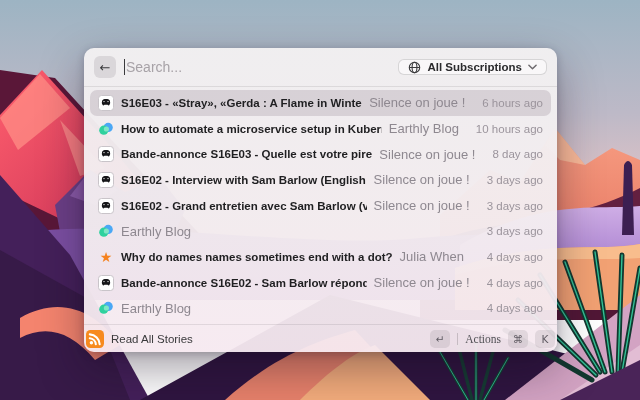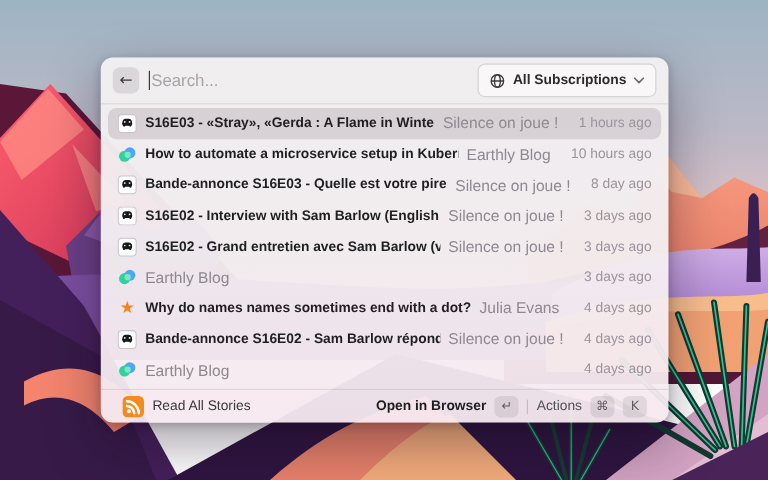--- a/index.html
+++ b/index.html
@@ -18,21 +18,21 @@
     display:flex; flex-direction:column;
   }
 
   
   .hdr { height:38px; flex:0 0 38px; display:flex; align-items:center; padding:0 10px; gap:8px; }
   .back-btn { width:22px; height:22px; border-radius:6px; background:rgba(120,110,120,0.18);
     display:flex; align-items:center; justify-content:center; font-size:13px; color:#3a3a3c; cursor:pointer; }
   .search-wrap { display:flex; align-items:center; flex:1; min-width:0; }
   .caret { width:1px; height:16px; background:#3a3a3c; margin-right:1px; }
   .search-ph { font-size:14px; color:#a7a2a7; }
-  .dropdown { height:28px; display:flex; align-items:center; gap:6px; padding:0 9px;
+  .dropdown { height:16px; display:flex; align-items:center; gap:6px; padding:0 9px;
     border:1px solid rgba(0,0,0,0.14); border-radius:6px; background:rgba(252,251,252,0.7);
     cursor:pointer; }
   .dropdown .lbl { font-size:11.5px; font-weight:600; color:#2b2b2d; }
   .chev { color:#6e6a6e; display:flex; }
   .divider { height:1px; background:rgba(0,0,0,0.085); flex:0 0 1px; }
 
   
   .list { flex:1; display:flex; flex-direction:column; padding:3px 6px; min-height:0; }
   .row { flex:1; display:flex; align-items:center; gap:7px; padding:0 8px; border-radius:7px; cursor:pointer; min-width:0; }
   .row.selected { background:rgba(150,138,150,0.28); }
@@ -40,25 +40,25 @@
   .icon-slot > * { display:none; }
   .icon-slot[data-kind="silence-on-joue-icon"] [data-icon="silence-on-joue-icon"],
   .icon-slot[data-kind="earthly-icon"] [data-icon="earthly-icon"],
   .icon-slot[data-kind="star-icon"] [data-icon="star-icon"] { display:block; }
   .star-glyph { font-size:14px; line-height:16px; color:#F5821F; }
   .row .title { font-size:11.5px; font-weight:600; color:#1f1f21; white-space:nowrap; overflow:hidden; text-overflow:clip; flex-shrink:1; }
   .row .feed { font-size:13px; color:#8e8890; white-space:nowrap; flex-shrink:0; }
   .row .time { margin-left:auto; font-size:11.5px; color:#9b949c; white-space:nowrap; flex-shrink:0; padding-left:10px; }
 
   
-  .ftr { flex:0 0 27px; display:flex; align-items:center; padding:0 18px; gap:7px; }
+  .ftr { flex:0 0 27px; display:flex; align-items:center; padding:0 2px; gap:7px; }
   .ftr .read-all { font-size:11.5px; font-weight:500; color:#3a3a3c; }
   .ftr .spacer { flex:1; }
   .action-lbl { font-size:11.5px; font-weight:600; color:#1d1d1f; cursor:pointer; }
-  .action-lbl.secondary { font-weight:500; color:#515155; }
+  .action-lbl.secondary { font-weight:500; color:#515155;font-family:Liberation Serif, serif; }
   .key-badge { min-width:20px; height:18px; padding:0 4px; border-radius:5px; background:rgba(120,110,120,0.16);
     display:flex; align-items:center; justify-content:center; font-size:10.5px; color:#5f5a62; }
   .vdiv { width:1px; height:12px; background:rgba(0,0,0,0.16); }
 </style>
 </head>
 <body>
 
 <svg class="wallpaper" viewBox="0 0 640 400" preserveAspectRatio="none">
   <defs>
     <linearGradient id="sky" x1="0" y1="0" x2="0" y2="1">
@@ -183,21 +183,21 @@
       <svg data-icon="silence-on-joue-icon" width="16" height="16" viewBox="0 0 16 16">
         <rect x="0.5" y="0.5" width="15" height="15" rx="3" fill="#fff" stroke="#c9c4c9"></rect>
         <path d="M4.2 5.6 q0.8-1.6 2.4-1.6 h2.8 q1.6 0 2.4 1.6 q1 2.6-0.4 4.4 q-0.9 1-1.8-0.3 h-3.2 q-0.9 1.3-1.8 0.3 q-1.4-1.8-0.4-4.4 Z" fill="#17171a"></path>
         <circle cx="6" cy="6.6" r="0.7" fill="#fff"></circle>
         <circle cx="10" cy="6.6" r="0.7" fill="#fff"></circle>
       </svg>
 
     </span>
     <span class="title">S16E03 - «Stray», «Gerda : A Flame in Winter», «Steelrising», «Rollerdrome»,...</span>
     <span class="feed">Silence on joue !</span>
-    <span class="time">1 hours ago</span>
+    <span class="time">6 hours ago</span>
   </div>
       <div class="row">
     <span class="icon-slot" data-kind="earthly-icon">
 
       <svg data-icon="earthly-icon" width="16" height="16" viewBox="0 0 16 16">
         <circle cx="10.2" cy="6.4" r="4.6" fill="#4AA8F5"></circle>
         <circle cx="5.8" cy="9.2" r="4.6" fill="#2FD19E"></circle>
         <circle cx="8.4" cy="8" r="2.6" fill="#7fe6c4"></circle>
       </svg>
 
@@ -260,21 +260,21 @@
     </span>
     <span class="feed">Earthly Blog</span>
     <span class="time">3 days ago</span>
   </div>
       <div class="row">
     <span class="icon-slot" data-kind="star-icon">
 
       <span data-icon="star-icon" class="star-glyph glyph">★</span>
     </span>
     <span class="title">Why do names names sometimes end with a dot?</span>
-    <span class="feed">Julia Evans</span>
+    <span class="feed">Julia When</span>
     <span class="time">4 days ago</span>
   </div>
       <div class="row">
     <span class="icon-slot" data-kind="silence-on-joue-icon">
       <svg data-icon="silence-on-joue-icon" width="16" height="16" viewBox="0 0 16 16">
         <rect x="0.5" y="0.5" width="15" height="15" rx="3" fill="#fff" stroke="#c9c4c9"></rect>
         <path d="M4.2 5.6 q0.8-1.6 2.4-1.6 h2.8 q1.6 0 2.4 1.6 q1 2.6-0.4 4.4 q-0.9 1-1.8-0.3 h-3.2 q-0.9 1.3-1.8 0.3 q-1.4-1.8-0.4-4.4 Z" fill="#17171a"></path>
         <circle cx="6" cy="6.6" r="0.7" fill="#fff"></circle>
         <circle cx="10" cy="6.6" r="0.7" fill="#fff"></circle>
       </svg>
@@ -303,20 +303,19 @@
 
   <div class="ftr">
     <svg width="18" height="18" viewBox="0 0 18 18">
       <rect x="0" y="0" width="18" height="18" rx="4.5" fill="#F78A1E"></rect>
       <circle cx="5.4" cy="12.7" r="1.7" fill="#fff"></circle>
       <path d="M3.8 8.3 a6.4 6.4 0 0 1 6.0 6.0" fill="none" stroke="#fff" stroke-width="2.1" stroke-linecap="round"></path>
       <path d="M3.8 4.4 a10.2 10.2 0 0 1 9.9 9.9" fill="none" stroke="#fff" stroke-width="2.1" stroke-linecap="round"></path>
     </svg>
     <span class="read-all">Read All Stories</span>
     <div class="spacer"></div>
-    <span class="action-lbl">Open in Browser</span>
     <span class="key-badge glyph">↵</span>
     <div class="vdiv"></div>
     <span class="action-lbl secondary">Actions</span>
     <span class="key-badge glyph">⌘</span>
     <span class="key-badge glyph">K</span>
   </div>
 </div>
 
 </body></html>

